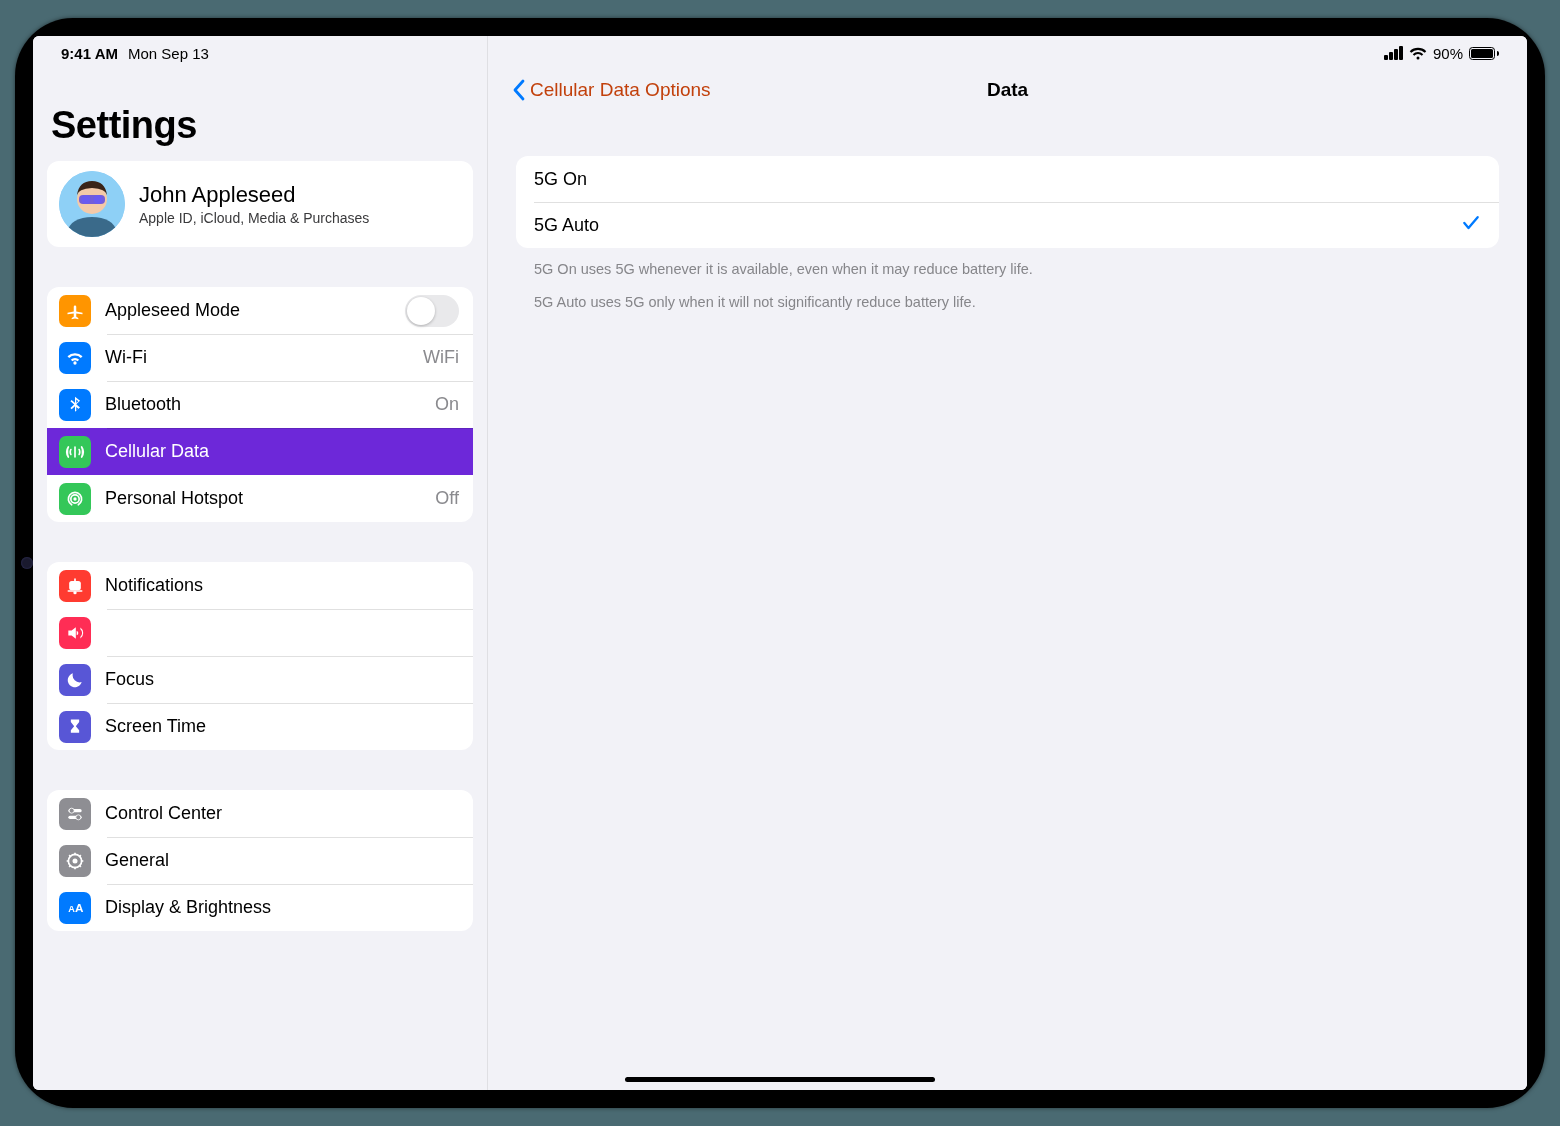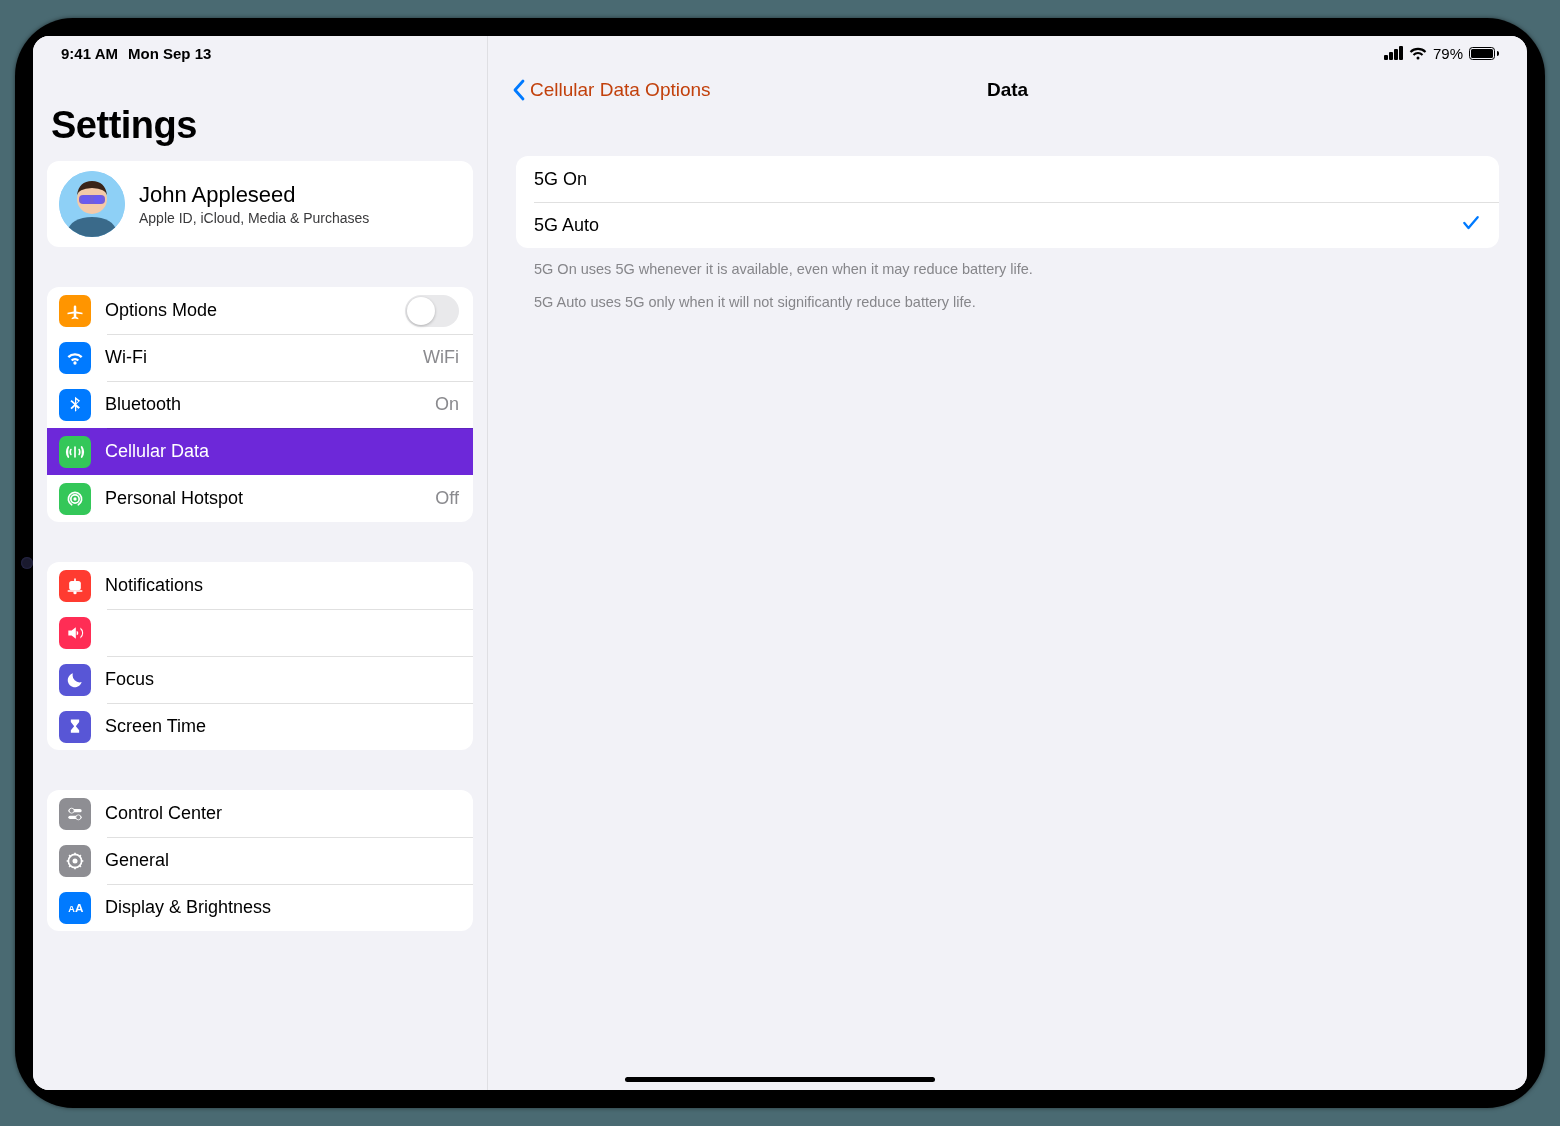--- a/index.html
+++ b/index.html
@@ -18,41 +18,41 @@
     background: #000;
     border-radius: 58px;
     padding: 18px;
     position: relative;
     box-shadow: 0 0 4px rgba(0,0,0,0.5);
   }
   .screen {
     width: 100%;
     height: 100%;
     background: #f2f2f7;
-    border-radius: 16px;
+    border-radius: 6px;
     overflow: hidden;
     display: flex;
     flex-direction: column;
     position: relative;
   }
   .status-bar {
     position: absolute;
     top: 0; left: 0; right: 0;
     height: 30px;
     display: flex;
     justify-content: space-between;
     align-items: center;
     padding: 4px 28px 0 28px;
     font-size: 15px;
     font-weight: 500;
     z-index: 10;
   }
   .status-left { display: flex; gap: 10px; align-items: baseline; }
   .status-time { font-weight: 600; font-size:15px;}
-  .status-date { font-weight: 700; font-size:15px;}
+  .status-date { font-weight: 400; font-size:15px;}
   .status-right { display: flex; gap: 6px; align-items: center; font-size:15px;}
   .status-bars { display:inline-flex; align-items:flex-end; gap:1.5px;}
   .status-bars span { width:3.5px; background:#000; border-radius:1px;}
   .status-bars span:nth-child(1){height:5px;}
   .status-bars span:nth-child(2){height:8px;}
   .status-bars span:nth-child(3){height:11px;}
   .status-bars span:nth-child(4){height:14px;}
   .wifi-svg { width:18px; height:14px;}
   .battery { display:flex; align-items:center; gap:2px;}
   .battery-body { width:26px; height:13px; border:1.5px solid #000; border-radius:3.5px; position:relative;}
@@ -245,21 +245,21 @@
       <div class="status-right">
         <span class="status-bars">
           <span></span>
             <span></span>
             <span></span>
             <span></span>
         </span>
         <svg class="wifi-svg" viewBox="0 0 24 18">
             <path d="M12 17.5a2 2 0 100-4 2 2 0 000 4zM5 10.5a10 10 0 0114 0l-2 2a7 7 0 00-10 0zM1 6.5a16 16 0 0122 0l-2 2a13 13 0 00-18 0z" fill="#000"></path>
           </svg>
-        <span>79%</span>
+        <span>90%</span>
         <span class="battery">
           <span class="battery-body">
               <span class="battery-fill"></span>
             </span>
           <span class="battery-tip"></span>
         </span>
       </div>
     </div>
 
     <div class="split">
@@ -286,21 +286,21 @@
         </div>
 
         <div id="sidebar-groups">
             <div class="card group">
               <div class="row">
                 <span class="icon" style="background: rgb(255, 149, 0);">
                   <svg viewBox="0 0 24 24">
                     <path fill="#fff" d="M21 14l-7.5-1.5V7a1.5 1.5 0 10-3 0v5.5L3 14v2l7.5-1v4L8 20.5V22l4-1 4 1v-1.5L13.5 19v-4l7.5 1z"></path>
                   </svg>
                 </span>
-                <span class="label">Options Mode</span>
+                <span class="label">Appleseed Mode</span>
                 <span class="toggle"></span>
               </div>
               <div class="row">
                 <span class="icon" style="background: rgb(0, 122, 255);">
                   <svg viewBox="0 0 24 24">
                     <path fill="#fff" d="M12 20a2 2 0 100-4 2 2 0 000 4zm-5-6a7 7 0 0110 0l-2 2a4 4 0 00-6 0zm-4-4a13 13 0 0118 0l-2 2a10 10 0 00-14 0z"></path>
                   </svg>
                 </span>
                 <span class="label">Wi-Fi</span>
                 <span class="value">WiFi</span>

